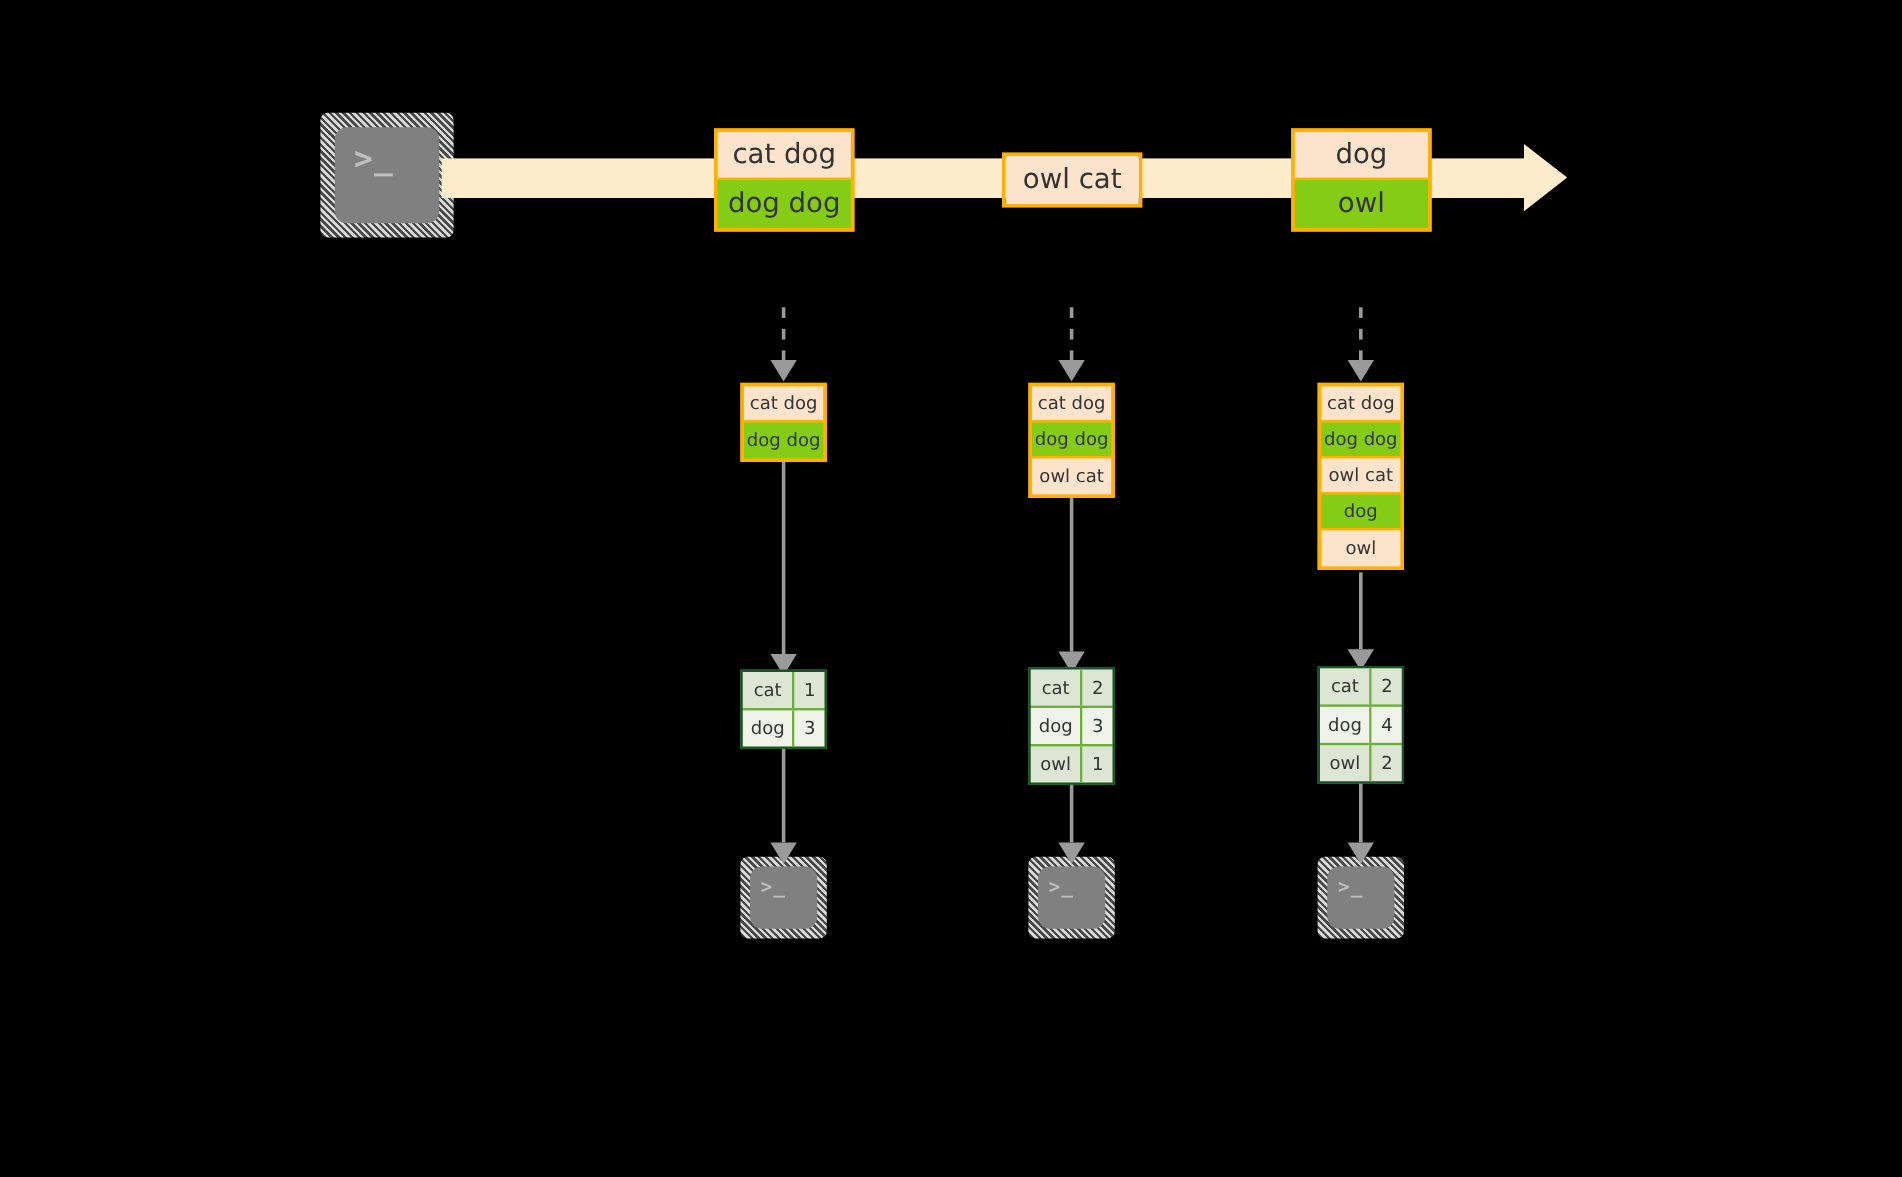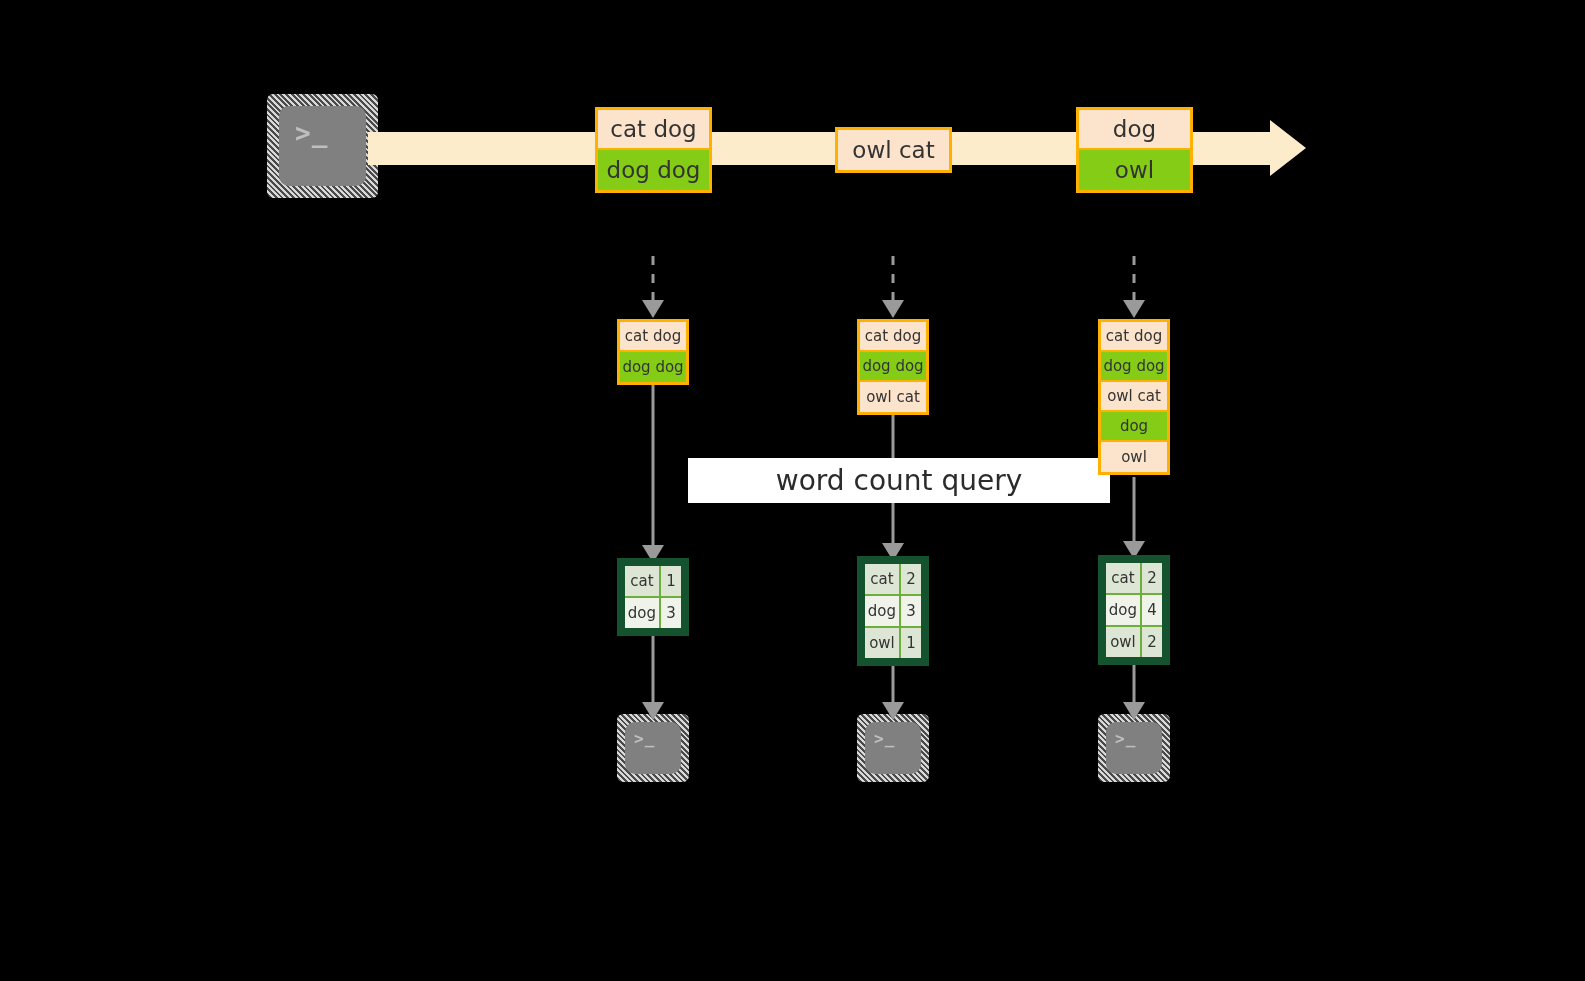--- a/index.html
+++ b/index.html
@@ -81,21 +81,21 @@
 
   
   .obox.big .cell { font-size: 23px; height: 40px; }
   
   .obox.small .cell { font-size: 15px; height: 30px; }
 
   
   .gtable {
     position: absolute;
     box-sizing: border-box;
-    border: 8px solid #14532d;
+    border: 2px solid #14532d;
     background: #6eae3c;
     display: flex;
     flex-direction: column;
     z-index: 6;
   }
   .gtable .grow {
     display: flex;
     border-bottom: 2px solid #6eae3c;
     height: 30px;
   }
@@ -288,17 +288,14 @@
   <div class="garrow" style="left:1119px; top:651px; width:30px; height:69px;">
     <div class="stem" style="height:51px;"></div>
     <div class="head" style="top:51px;"></div>
   </div>
   <div class="term" style="left:1098px; top:714px; width:72px; height:68px;">
     <div class="hatch"></div>
     <div class="face" style="left:8px; top:8px; width:56px; height:52px;"></div>
     <div class="glyph" style="left:17px; top:17px; font-size:16px;">&gt;_</div>
   </div>
 
-  <div class="label-band" style="left:688px; top:458px; width:422px; height:45px;">
-    <span>word count query</span>
-  </div>
 
 </div>
 
 </body></html>

